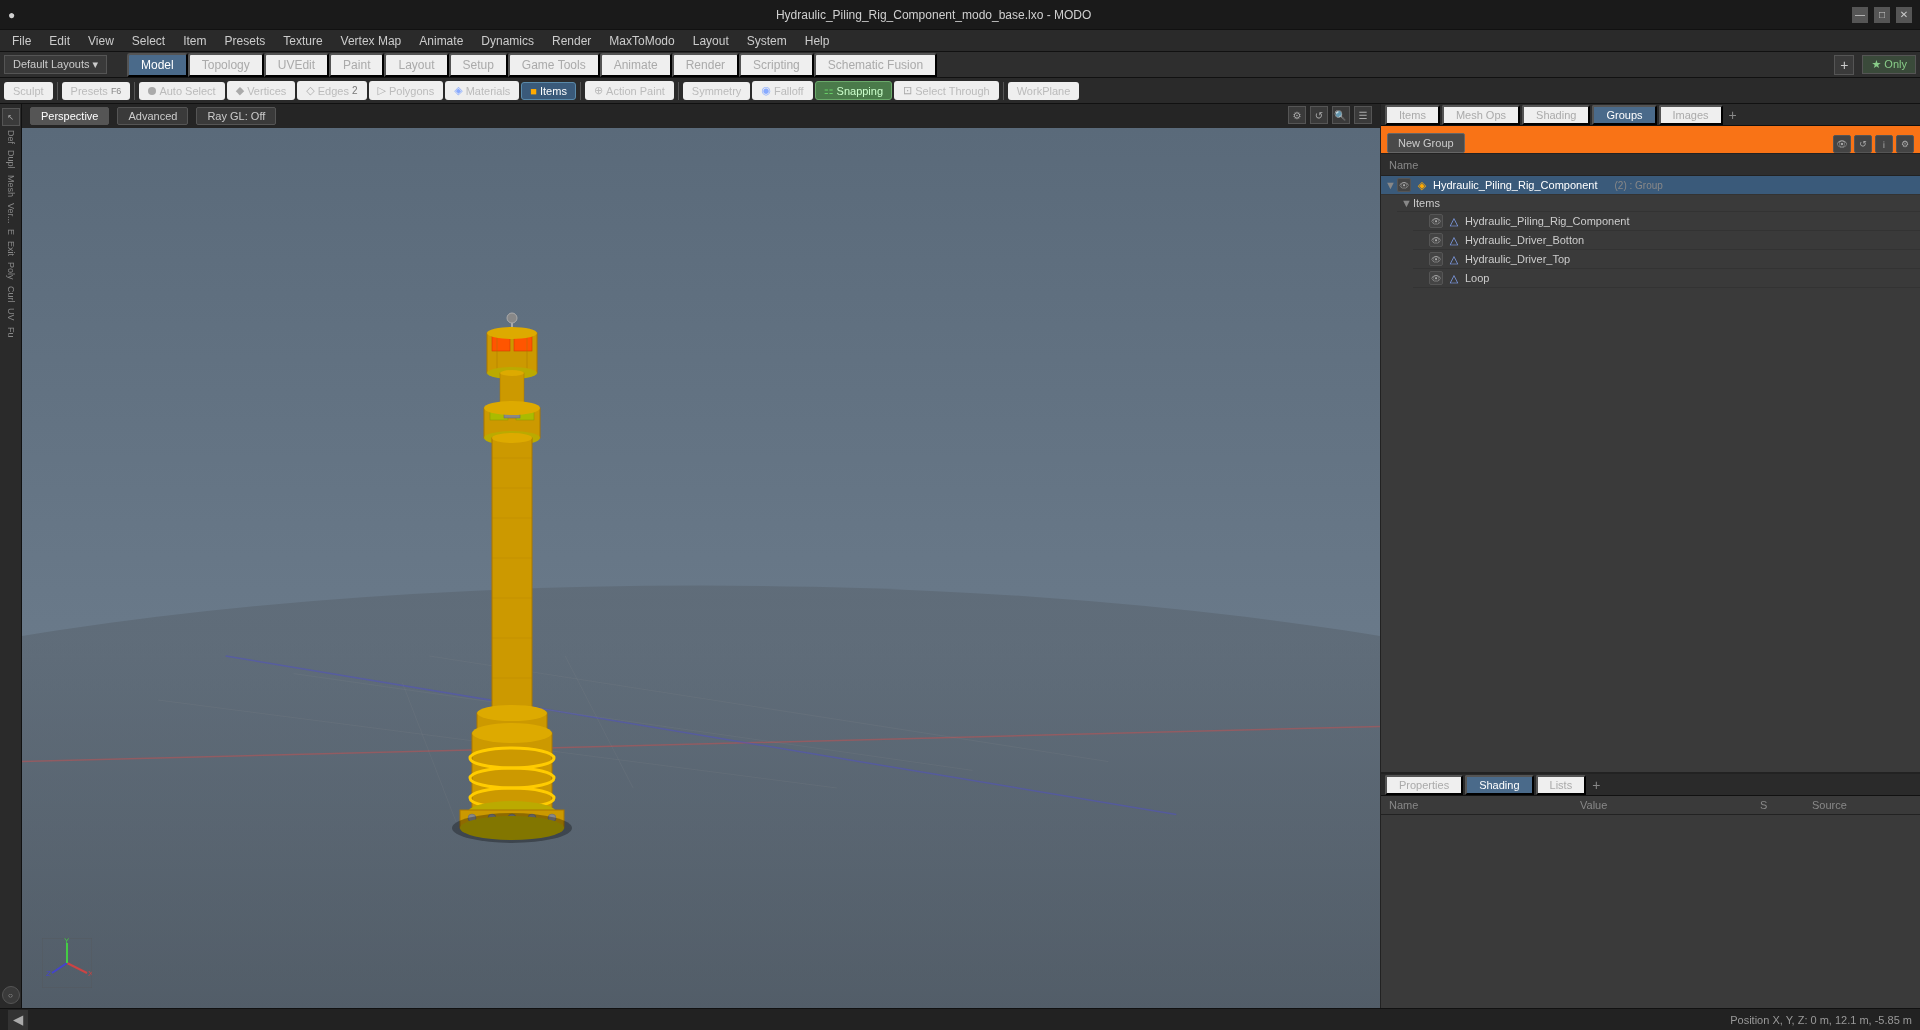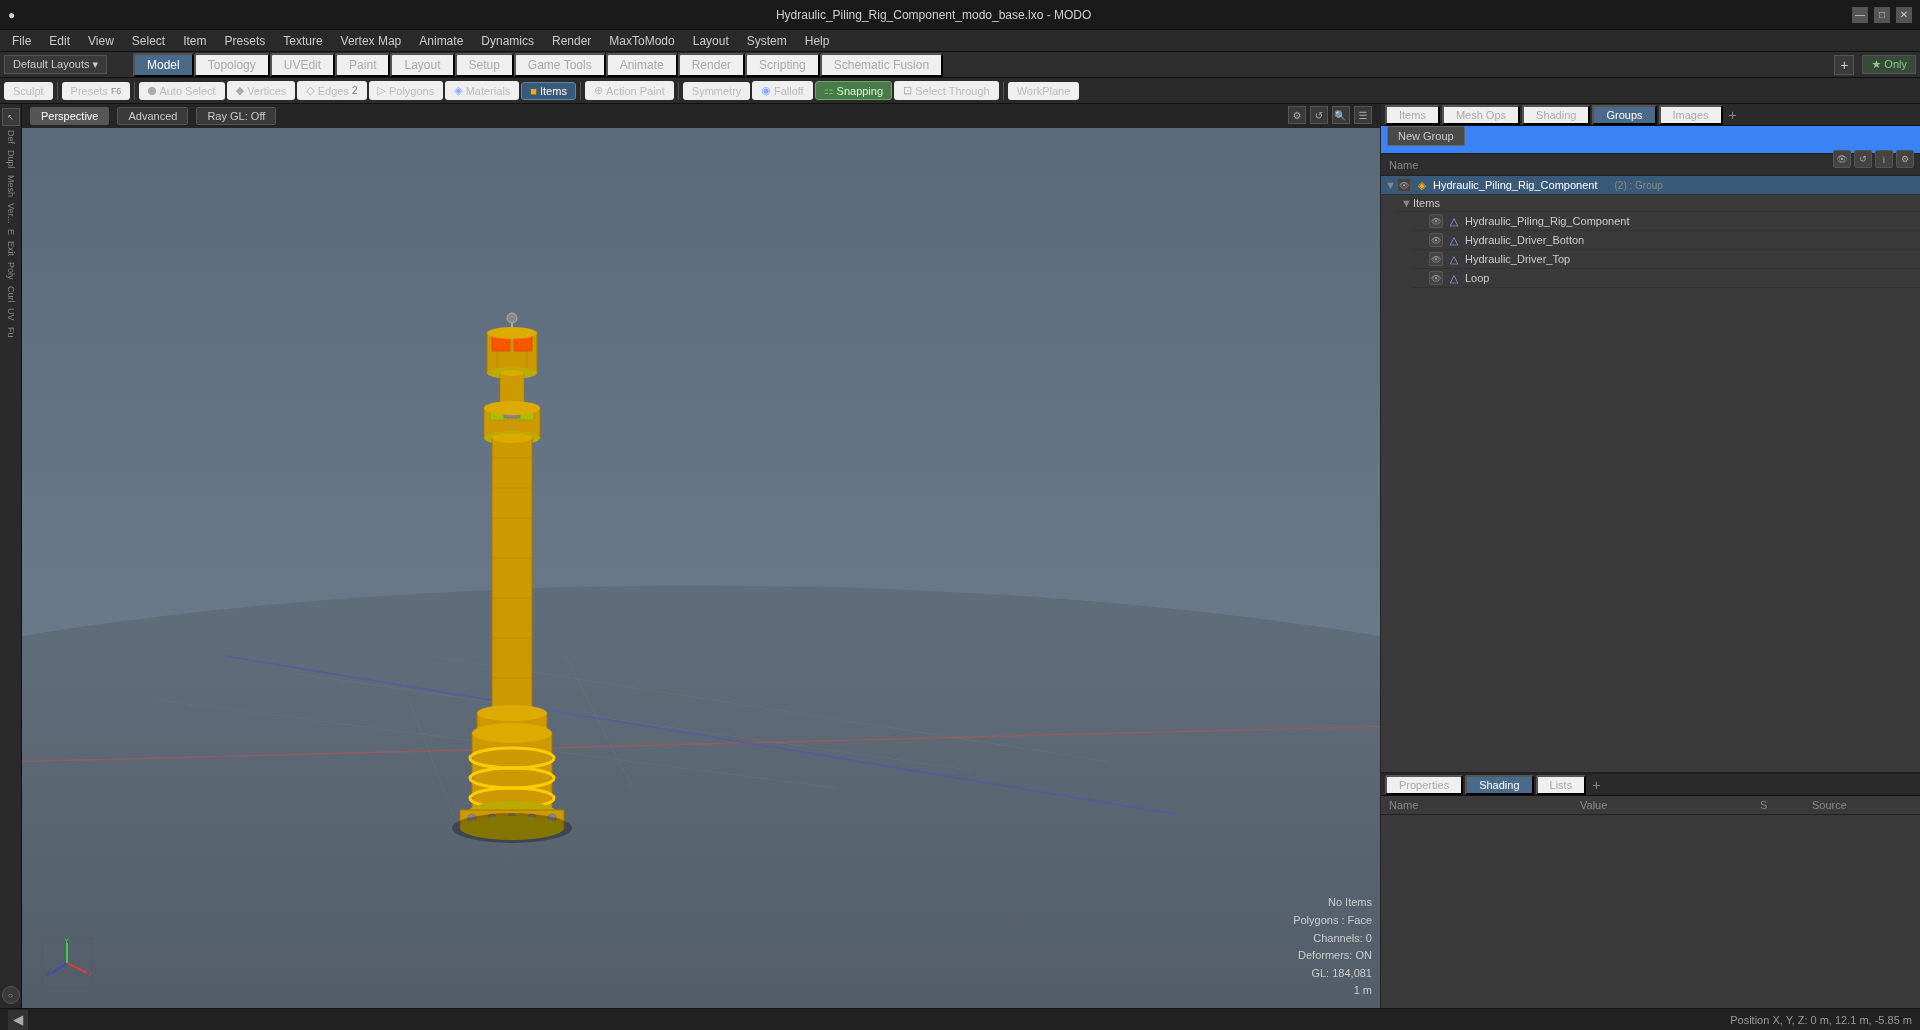--- a/index.html
+++ b/index.html
@@ -57,21 +57,21 @@
       cursor: pointer;
     }
 
     
     #layout-bar {
       height: 26px;
       background: #2e2e2e;
       display: flex;
       align-items: center;
       padding: 0 4px;
-      gap: 18px;
+      gap: 12px;
       border-bottom: 1px solid #111;
     }
     .layout-tab {
       padding: 3px 12px;
       font-size: 12px;
       color: #aaa;
       cursor: pointer;
       border-radius: 3px 3px 0 0;
     }
     .layout-tab.active {
@@ -309,27 +309,26 @@
     }
 
     
     #scene-list {
       flex: 1;
       overflow-y: auto;
       background: #3a3a3a;
     }
     #scene-list-toolbar {
       height: 28px;
-      background: #3b82f6;
-      display: flex;
-      align-items: flex-start;
+      background: #f97316;
+      display: flex;
+      align-items: flex-end;
       padding: 0 6px;
       gap: 4px;
       border-bottom: 1px solid #222;
-      flex-direction: column;
     }
     .new-group-btn {
       padding: 3px 10px;
       background: #4a4a4a;
       border: 1px solid #666;
       color: #ccc;
       font-size: 11px;
       cursor: pointer;
       border-radius: 2px;
     }
@@ -670,28 +669,20 @@
           <circle cx="0" cy="490" r="4" fill="#888" stroke="#666" stroke-width="0.5"></circle>
           <circle cx="20" cy="490" r="4" fill="#888" stroke="#666" stroke-width="0.5"></circle>
           <circle cx="40" cy="490" r="4" fill="#888" stroke="#666" stroke-width="0.5"></circle>
           <ellipse cx="0" cy="500" rx="52" ry="12" fill="#bbaa00"></ellipse>
 
           <ellipse cx="0" cy="500" rx="60" ry="15" fill="rgba(0,0,0,0.3)"></ellipse>
         </g>
       </svg>
     </div>
 
-    <div id="viewport-info">
-      <div>No Items</div>
-      <div>Polygons : Face</div>
-      <div>Channels: 0</div>
-      <div>Deformers: ON</div>
-      <div>GL: 184,081</div>
-      <div>1 m</div>
-    </div>
 
     <div id="axes-widget">
       <svg width="50" height="50">
         <line x1="25" y1="25" x2="45" y2="35" stroke="#cc4444" stroke-width="2"></line>
         <line x1="25" y1="25" x2="10" y2="35" stroke="#4444cc" stroke-width="2"></line>
         <line x1="25" y1="25" x2="25" y2="5" stroke="#44cc44" stroke-width="2"></line>
         <text x="46" y="38" fill="#cc4444" font-size="8">X</text>
         <text x="4" y="38" fill="#4444cc" font-size="8">Z</text>
         <text x="22" y="5" fill="#44cc44" font-size="8">Y</text>
         <rect x="0" y="0" width="50" height="50" fill="none" stroke="#555" stroke-width="0.5"></rect>

